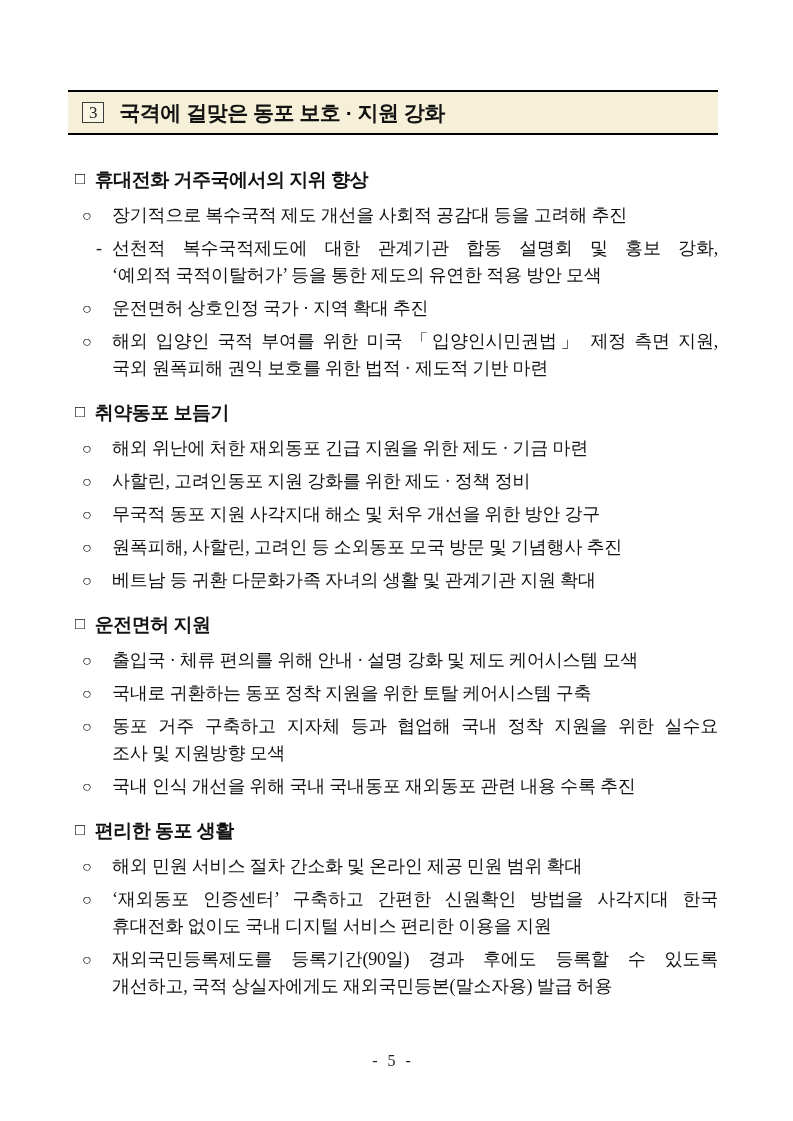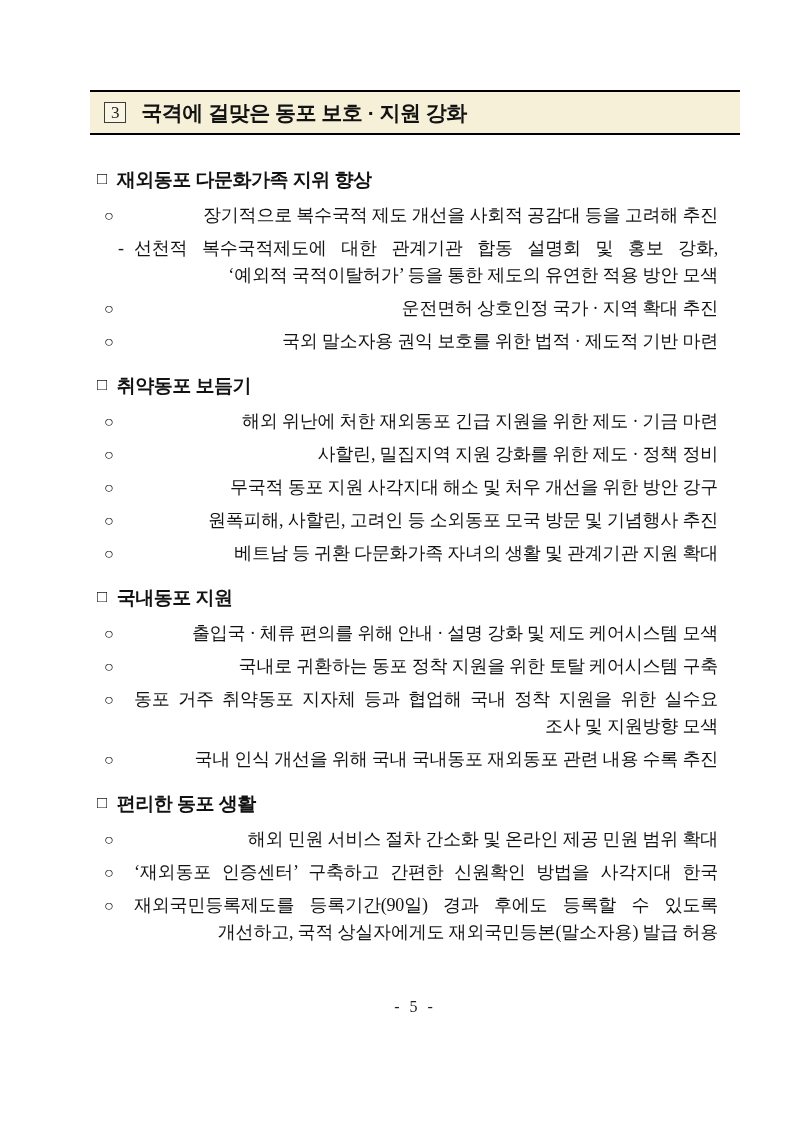--- a/index.html
+++ b/index.html
@@ -4,21 +4,21 @@
 <style>
   * { box-sizing: border-box; }
   html, body { margin: 0; padding: 0; }
   body {
     width: 793px; height: 1121px;
     background: #ffffff;
     color: #121212;
     font-family: "Liberation Serif", "DejaVu Serif", serif;
     overflow: hidden;
   }
-  .page { padding-left: 90px; width: 718px; }
+  .page { padding-left: 68px; width: 718px; }
 
   
   .title-box {
     margin-top: 90px;
     width: 650px;
     background: #F6F0D8;
     border-top: 2.5px solid #000;
     border-bottom: 2.5px solid #000;
     padding: 7px 14px 6px 14px;
     font-family: "Liberation Sans", "DejaVu Sans", sans-serif;
@@ -75,21 +75,21 @@
     color: #1a1a1a;
   }
   .item.sub .marker {
     margin-left: 28px;
     width: 16px;
     font-size: 18px;
   }
   .item .text { flex: 1; min-width: 0; }
   .line {
     line-height: 27px;
-    text-align: right;
+    text-align: left;
     word-break: keep-all;
     letter-spacing: -0.2px;
   }
   .line.jfull {
     text-align: justify;
     text-align-last: justify;
   }
 
   
   .footer {
@@ -107,21 +107,21 @@
 <div class="page">
 
   <div class="title-box">
     <span class="title-num">3</span>
     <span>국격에 걸맞은 동포 보호 · 지원 강화</span>
   </div>
 
   <div class="section first">
     <div class="section-heading">
       <span class="sq-marker">□</span>
-      <span>재외동포 다문화가족 지위 향상</span>
+      <span>휴대전화 거주국에서의 지위 향상</span>
     </div>
     <div class="item">
       <span class="marker">○</span>
       <div class="text">
           <div class="line">장기적으로 복수국적 제도 개선을 사회적 공감대 등을 고려해 추진</div>
         </div>
     </div>
     <div class="item sub">
       <span class="marker">-</span>
       <div class="text">
@@ -131,40 +131,41 @@
     </div>
     <div class="item">
       <span class="marker">○</span>
       <div class="text">
           <div class="line">운전면허 상호인정 국가 · 지역 확대 추진</div>
         </div>
     </div>
     <div class="item">
       <span class="marker">○</span>
       <div class="text">
-        <div class="line">국외 말소자용 권익 보호를 위한 법적 · 제도적 기반 마련</div>
+        <div class="line jfull">해외 입양인 국적 부여를 위한 미국 「입양인시민권법」 제정 측면 지원,</div>
+        <div class="line">국외 원폭피해 권익 보호를 위한 법적 · 제도적 기반 마련</div>
       </div>
     </div>
   </div>
 
   <div class="section">
     <div class="section-heading">
       <span class="sq-marker">□</span>
       <span>취약동포 보듬기</span>
     </div>
     <div class="item">
       <span class="marker">○</span>
       <div class="text">
           <div class="line">해외 위난에 처한 재외동포 긴급 지원을 위한 제도 · 기금 마련</div>
         </div>
     </div>
     <div class="item">
       <span class="marker">○</span>
       <div class="text">
-          <div class="line">사할린, 밀집지역 지원 강화를 위한 제도 · 정책 정비</div>
+          <div class="line">사할린, 고려인동포 지원 강화를 위한 제도 · 정책 정비</div>
         </div>
     </div>
     <div class="item">
       <span class="marker">○</span>
       <div class="text">
           <div class="line">무국적 동포 지원 사각지대 해소 및 처우 개선을 위한 방안 강구</div>
         </div>
     </div>
     <div class="item">
       <span class="marker">○</span>
@@ -176,38 +177,38 @@
       <span class="marker">○</span>
       <div class="text">
           <div class="line">베트남 등 귀환 다문화가족 자녀의 생활 및 관계기관 지원 확대</div>
         </div>
     </div>
   </div>
 
   <div class="section">
     <div class="section-heading">
       <span class="sq-marker">□</span>
-      <span>국내동포 지원</span>
+      <span>운전면허 지원</span>
     </div>
     <div class="item">
       <span class="marker">○</span>
       <div class="text">
           <div class="line">출입국 · 체류 편의를 위해 안내 · 설명 강화 및 제도 케어시스템 모색</div>
         </div>
     </div>
     <div class="item">
       <span class="marker">○</span>
       <div class="text">
           <div class="line">국내로 귀환하는 동포 정착 지원을 위한 토탈 케어시스템 구축</div>
         </div>
     </div>
     <div class="item">
       <span class="marker">○</span>
       <div class="text">
-        <div class="line jfull">동포 거주 취약동포 지자체 등과 협업해 국내 정착 지원을 위한 실수요</div>
+        <div class="line jfull">동포 거주 구축하고 지자체 등과 협업해 국내 정착 지원을 위한 실수요</div>
         <div class="line">조사 및 지원방향 모색</div>
       </div>
     </div>
     <div class="item">
       <span class="marker">○</span>
       <div class="text">
           <div class="line">국내 인식 개선을 위해 국내 국내동포 재외동포 관련 내용 수록 추진</div>
         </div>
     </div>
   </div>
@@ -220,20 +221,21 @@
     <div class="item">
       <span class="marker">○</span>
       <div class="text">
           <div class="line">해외 민원 서비스 절차 간소화 및 온라인 제공 민원 범위 확대</div>
         </div>
     </div>
     <div class="item">
       <span class="marker">○</span>
       <div class="text">
         <div class="line jfull">‘재외동포 인증센터’ 구축하고 간편한 신원확인 방법을 사각지대 한국</div>
+        <div class="line">휴대전화 없이도 국내 디지털 서비스 편리한 이용을 지원</div>
       </div>
     </div>
     <div class="item">
       <span class="marker">○</span>
       <div class="text">
         <div class="line jfull">재외국민등록제도를 등록기간(90일) 경과 후에도 등록할 수 있도록</div>
         <div class="line">개선하고, 국적 상실자에게도 재외국민등본(말소자용) 발급 허용</div>
       </div>
     </div>
   </div>

